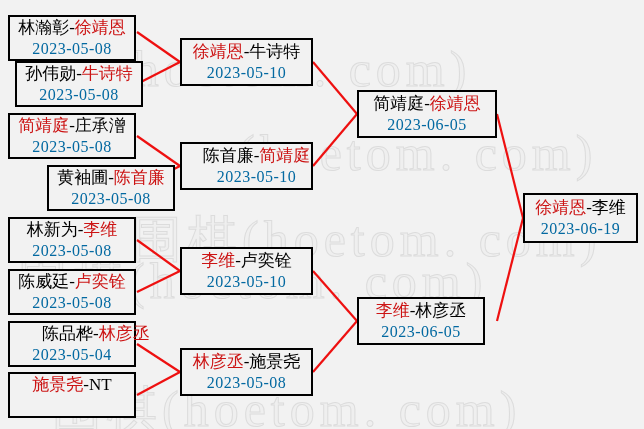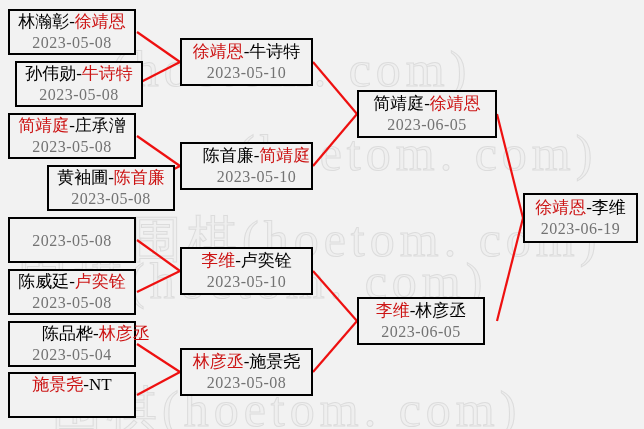--- a/index.html
+++ b/index.html
@@ -20,21 +20,21 @@
   }
   svg.lines{position:absolute;left:0;top:0;width:644px;height:429px;z-index:1;}
   .boxes{position:absolute;inset:0;z-index:2;}
   .match{
     position:absolute;box-sizing:border-box;
     background:#f2f2f2;border:2px solid #000;
     display:flex;flex-direction:column;justify-content:center;
     text-align:center;
   }
   .names{font-size:17px;line-height:21px;white-space:nowrap;color:#000;}
-  .date{font-size:16px;line-height:21px;min-height:21px;color:#737373;letter-spacing:0.5px;}
+  .date{font-size:16px;line-height:21px;min-height:21px;color:#0369a1;letter-spacing:0.5px;}
 </style>
 </head>
 <body>
 
 <div class="stage">
   <div class="watermark-layer">
       <span class="wm-tile" style="left: 112px; top: 40px;">(hoetom. com)</span>
       <span class="wm-tile" style="left: 238px; top: 124px;">(hoetom. com)</span>
       <span class="wm-tile" style="left: 132px; top: 206px;">围棋(hoetom. com)</span>
       <span class="wm-tile" style="left: 18px; top: 248px;">围棋(hoetom. com)</span>
@@ -50,37 +50,38 @@
       <line x1="137" y1="344" x2="180" y2="372" stroke="#ee1010" stroke-width="2.2"></line>
       <line x1="137" y1="395" x2="180" y2="372" stroke="#ee1010" stroke-width="2.2"></line>
       <line x1="313" y1="62" x2="357" y2="114" stroke="#ee1010" stroke-width="2.2"></line>
       <line x1="313" y1="166" x2="357" y2="114" stroke="#ee1010" stroke-width="2.2"></line>
       <line x1="313" y1="271" x2="357" y2="321" stroke="#ee1010" stroke-width="2.2"></line>
       <line x1="313" y1="372" x2="357" y2="321" stroke="#ee1010" stroke-width="2.2"></line>
       <line x1="497" y1="114" x2="523" y2="218" stroke="#ee1010" stroke-width="2.2"></line>
       <line x1="497" y1="321" x2="523" y2="218" stroke="#ee1010" stroke-width="2.2"></line>
     </svg>
   <div class="boxes">
-      <div class="match" style="left: 8px; top: 9px; width: 128px; height: 46px; border-color: rgb(0, 0, 0);">
+      <div class="match" style="left: 8px; top: 15px; width: 128px; height: 46px; border-color: rgb(0, 0, 0);">
     <div class="names"><span class="p1" style="color: rgb(0, 0, 0);">林瀚彰</span><span class="dash">-</span><span class="p2" style="color: rgb(204, 20, 20);">徐靖恩</span></div>
     <div class="date">2023-05-08</div>
   </div>
       <div class="match" style="left: 8px; top: 61px; width: 128px; height: 46px; border-color: rgb(0, 0, 0); margin-left: 7px;">
     <div class="names"><span class="p1" style="color: rgb(0, 0, 0);">孙伟勋</span><span class="dash">-</span><span class="p2" style="color: rgb(204, 20, 20);">牛诗特</span></div>
     <div class="date">2023-05-08</div>
   </div>
       <div class="match" style="left: 8px; top: 113px; width: 128px; height: 46px; border-color: rgb(0, 0, 0);">
     <div class="names"><span class="p1" style="color: rgb(204, 20, 20);">简靖庭</span><span class="dash">-</span><span class="p2" style="color: rgb(0, 0, 0);">庄承潧</span></div>
     <div class="date">2023-05-08</div>
   </div>
       <div class="match" style="left: 8px; top: 165px; width: 128px; height: 46px; border-color: rgb(0, 0, 0); margin-left: 39px;">
     <div class="names"><span class="p1" style="color: rgb(0, 0, 0);">黄袖圃</span><span class="dash">-</span><span class="p2" style="color: rgb(204, 20, 20);">陈首廉</span></div>
     <div class="date">2023-05-08</div>
   </div>
       <div class="match" style="left: 8px; top: 217px; width: 128px; height: 46px; border-color: rgb(0, 0, 0);">
+    <div class="names"><span class="p1" style="color: rgb(0, 0, 0);">林新为</span><span class="dash">-</span><span class="p2" style="color: rgb(204, 20, 20);">李维</span></div>
     <div class="date">2023-05-08</div>
   </div>
       <div class="match" style="left: 8px; top: 269px; width: 128px; height: 46px; border-color: rgb(0, 0, 0);">
     <div class="names"><span class="p1" style="color: rgb(0, 0, 0); margin-top: 25px;">陈威廷</span><span class="dash">-</span><span class="p2" style="color: rgb(204, 20, 20);">卢奕铨</span></div>
     <div class="date">2023-05-08</div>
   </div>
       <div class="match" style="left: 8px; top: 321px; width: 128px; height: 46px; border-color: rgb(0, 0, 0);">
     <div class="names"><span class="p1" style="color: rgb(0, 0, 0); margin-left: 32px;">陈品桦</span><span class="dash">-</span><span class="p2" style="color: rgb(204, 20, 20);">林彦丞</span></div>
     <div class="date">2023-05-04</div>
   </div>

